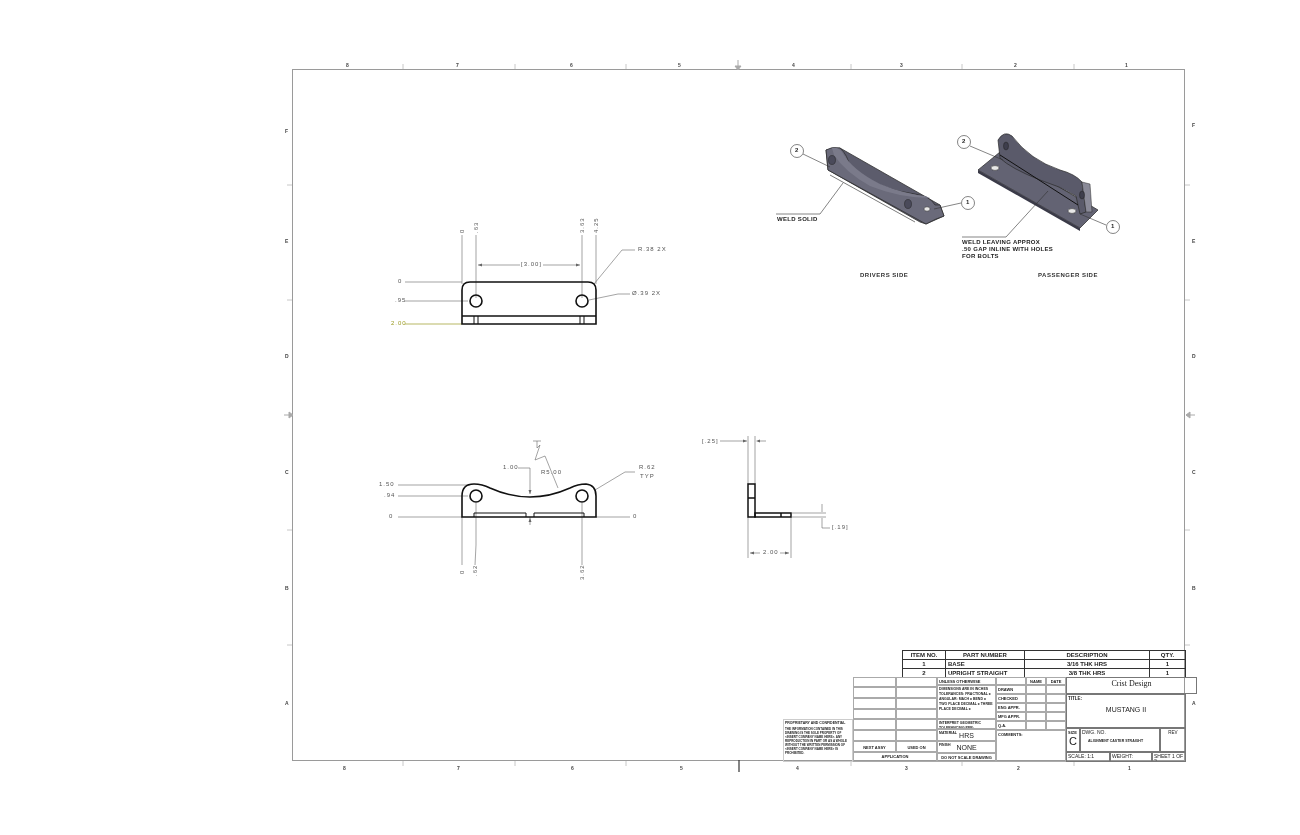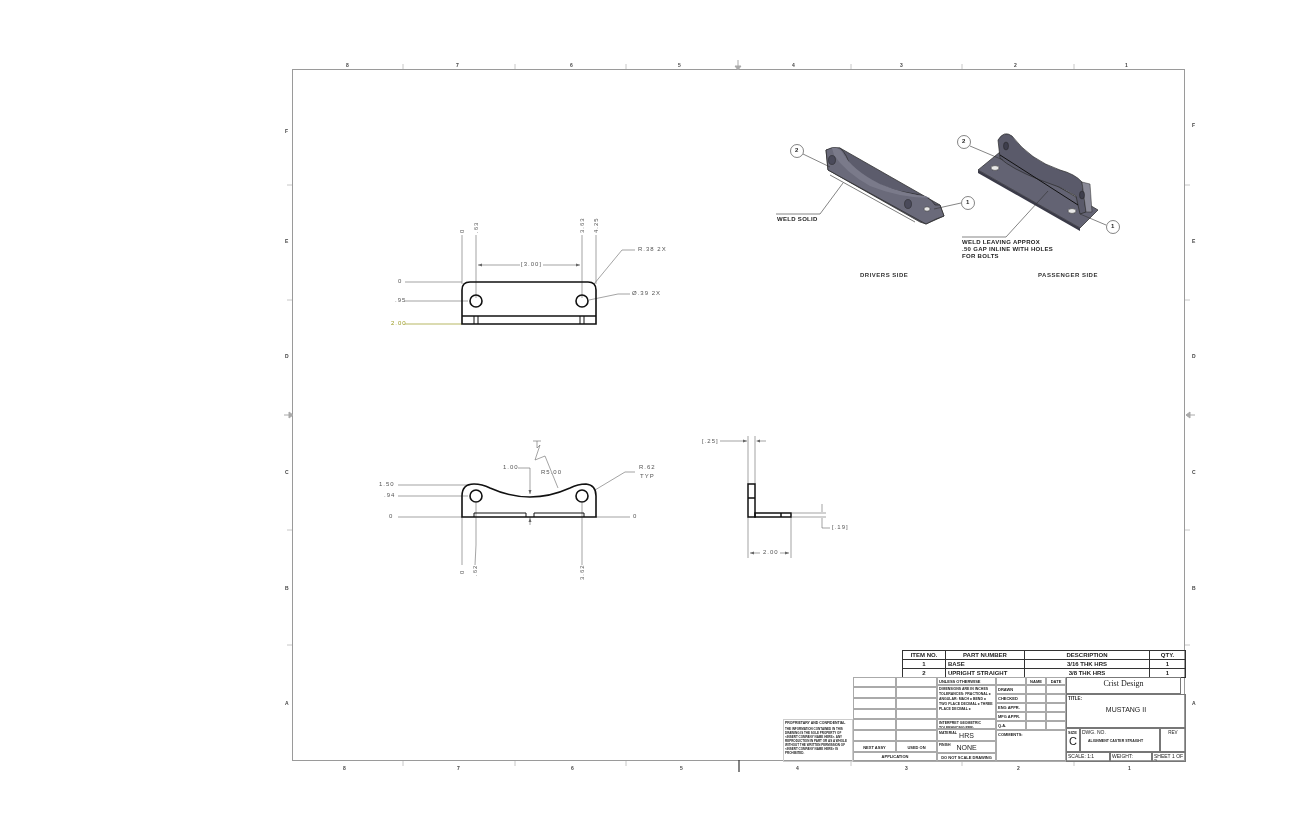--- a/index.html
+++ b/index.html
@@ -322,21 +322,21 @@
   <div class="tbc" style="left:1026px;top:703px;width:20px;height:9px"></div>
   <div class="tbc" style="left:1046px;top:703px;width:20px;height:9px"></div>
   <div class="tbc" style="left:996px;top:712px;width:30px;height:9px">MFG APPR.</div>
   <div class="tbc" style="left:1026px;top:712px;width:20px;height:9px"></div>
   <div class="tbc" style="left:1046px;top:712px;width:20px;height:9px"></div>
   <div class="tbc" style="left:996px;top:721px;width:30px;height:9px">Q.A.</div>
   <div class="tbc" style="left:1026px;top:721px;width:20px;height:9px"></div>
   <div class="tbc" style="left:1046px;top:721px;width:20px;height:9px"></div>
   <div class="tbc" style="left:996px;top:730px;width:70px;height:32px">COMMENTS:</div>
 
-  <div class="tbc" style="left:1066px;top:677px;width:115px;height:17px;font-size:8px;font-weight:normal;font-family:'Liberation Serif',serif;text-align:center;padding-top:3px;border-color:#777">Crist Design</div>
+  <div class="tbc" style="left:1066px;top:677px;width:131px;height:17px;font-size:8px;font-weight:normal;font-family:'Liberation Serif',serif;text-align:center;padding-top:3px;border-color:#777">Crist Design</div>
   <div class="tbc" style="left:1066px;top:694px;width:120px;height:34px;border-color:#777">
     <div style="font-size:4.5px">TITLE:</div>
     <div style="font-size:7px;font-weight:normal;text-align:center;margin-top:6px">MUSTANG II</div>
   </div>
   <div class="tbc" style="left:1066px;top:728px;width:14px;height:24px;border-color:#777">
     <div style="font-size:4px">SIZE</div>
     <div style="font-size:11px;font-weight:normal;line-height:12px;margin-left:1px">C</div>
   </div>
   <div class="tbc" style="left:1080px;top:728px;width:80px;height:24px;border-color:#777">
     <div style="font-size:5px;font-weight:normal">DWG.  NO.</div>

